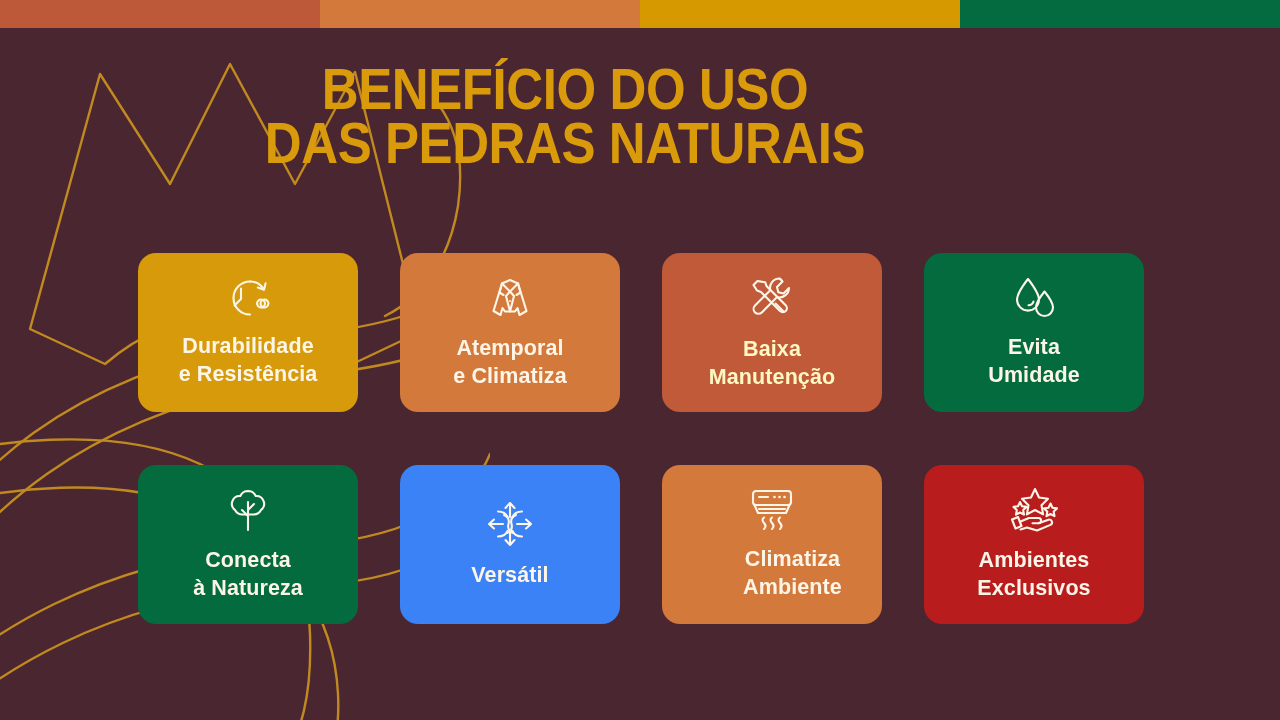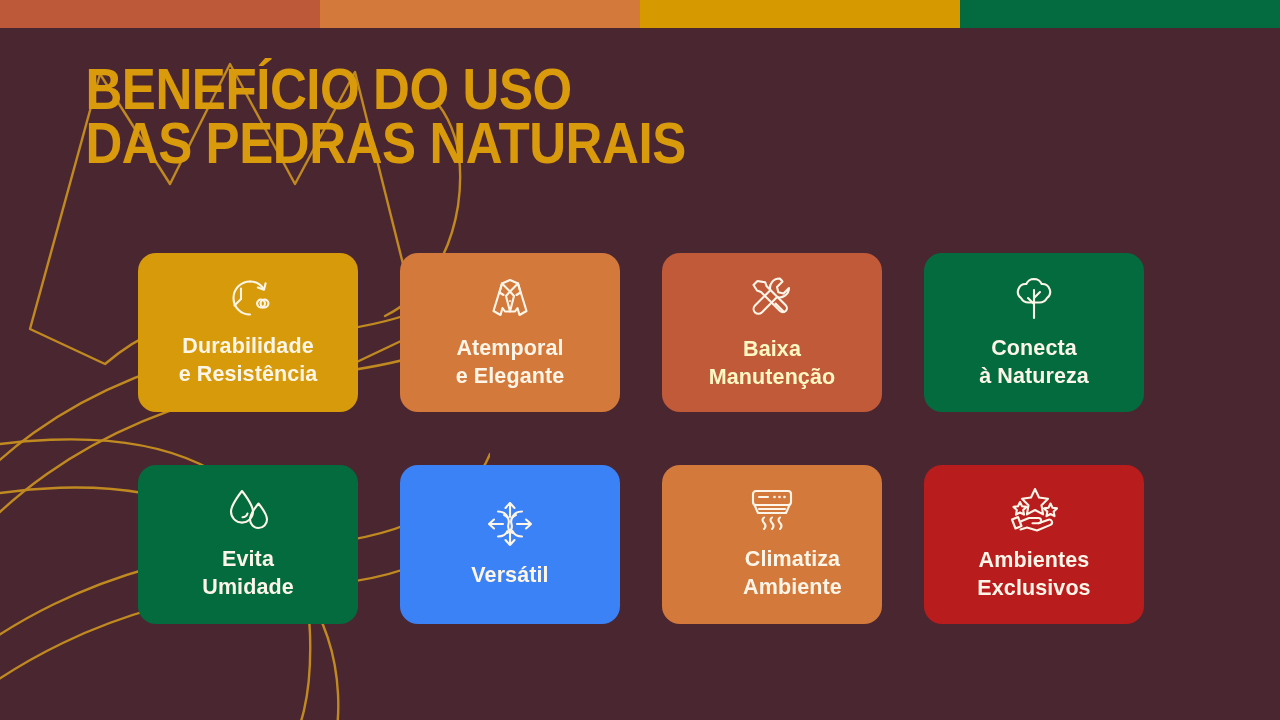--- a/index.html
+++ b/index.html
@@ -49,20 +49,21 @@
     pointer-events: none;
   }
 
   
   #title-block {
     position: absolute;
     left: 0;
     top: 62px;
     width: 1110px;
     z-index: 4;
+    text-align: center;
     padding-left: 20px;
     box-sizing: border-box;
   }
   .title-line {
     display: block;
     font-family: "Liberation Sans Narrow", "Liberation Sans", sans-serif;
     font-weight: bold;
     font-size: 58px;
     line-height: 0.93;
     letter-spacing: -0.5px;
@@ -178,54 +179,54 @@
         <span class="card-icon">
           <svg width="50" height="50" viewBox="0 0 50 50">
             <path d="M25 7l-8 3.5L8.5 38l7 4 2-7 2.5 3.5h10l2.5-3.5 2 7 7-4L33 10.5z"></path>
             <path d="M17 10.5l8 8 8-8"></path>
             <path d="M25 18.5l-4 4.5 4 15.5 4-15.5z"></path>
             <path d="M17 10.5l-2.5 9 4 2.5M33 10.5l2.5 9-4 2.5"></path>
             <circle cx="25" cy="28" r="0.9" fill="#fdf6e8" stroke="none"></circle>
           </svg>
         </span>
         <span class="card-label" style="color: rgb(253, 246, 232);">Atemporal
-e Elegante</span>
+e Climatiza</span>
       </div>
       <div class="benefit-card" style="background: rgb(193, 90, 56);">
         <span class="card-icon">
           <svg width="52" height="52" viewBox="0 0 52 52">
             <path d="M33.5 6.5a9.5 9.5 0 0 0-9.2 11.8L9 33.6a4.8 4.8 0 0 0 6.8 6.8l15.3-15.3A9.5 9.5 0 0 0 43 16l-5.5 5.5-5.2-1.3-1.3-5.2L36.5 9.5a9.3 9.3 0 0 0-3-3z"></path>
             <path d="M11.5 9l-4 4 3.5 5.5 4 1.5 19 19a4 4 0 0 0 5.7-5.7l-19-19-1.5-4z"></path>
             <path d="M29.5 31.5l8.5 8.5"></path>
           </svg>
         </span>
         <span class="card-label" style="color: #fef9c3;">Baixa
 Manutenção</span>
       </div>
+      <div class="benefit-card" style="background: rgb(4, 107, 63);">
+        <span class="card-icon">
+          <svg width="46" height="48" viewBox="0 0 46 48">
+            <path d="M17 5C17 5 6 18.5 6 25.6A11 11 0 0 0 28 25.6C28 18.5 17 5 17 5z"></path>
+            <path d="M22.5 27.5a5.2 5.2 0 0 1-5 3.7"></path>
+            <path d="M33.5 17.5S25 28 25 33.5a8.5 8.5 0 0 0 17 0C42 28 33.5 17.5 33.5 17.5z"></path>
+          </svg>
+        </span>
+        <span class="card-label" style="color: rgb(253, 246, 232);">Evita
+Umidade</span>
+      </div>
       <div class="benefit-card row-bottom" style="background: rgb(4, 107, 63);">
         <span class="card-icon">
           <svg width="50" height="50" viewBox="0 0 50 50">
             <path d="M25 6a8.5 8.5 0 0 0-7.7 5A7.8 7.8 0 0 0 12 25a8.5 8.5 0 0 0 7.5 4.5h11A8.5 8.5 0 0 0 38 25a7.8 7.8 0 0 0-5.3-14A8.5 8.5 0 0 0 25 6z"></path>
             <path d="M25 17v28"></path>
             <path d="M25 25l6-6M25 31l-6-6"></path>
           </svg>
         </span>
         <span class="card-label" style="color: rgb(253, 246, 232);">Conecta
 à Natureza</span>
-      </div>
-      <div class="benefit-card" style="background: rgb(4, 107, 63);">
-        <span class="card-icon">
-          <svg width="46" height="48" viewBox="0 0 46 48">
-            <path d="M17 5C17 5 6 18.5 6 25.6A11 11 0 0 0 28 25.6C28 18.5 17 5 17 5z"></path>
-            <path d="M22.5 27.5a5.2 5.2 0 0 1-5 3.7"></path>
-            <path d="M33.5 17.5S25 28 25 33.5a8.5 8.5 0 0 0 17 0C42 28 33.5 17.5 33.5 17.5z"></path>
-          </svg>
-        </span>
-        <span class="card-label" style="color: rgb(253, 246, 232);">Evita
-Umidade</span>
       </div>
       <div class="benefit-card row-bottom" style="background: #3b82f6;">
         <span class="card-icon">
           <svg width="52" height="52" viewBox="0 0 52 52">
             <path d="M26 5v14M21.5 10L26 5l4.5 5"></path>
             <path d="M26 47V33M21.5 42l4.5 5 4.5-5"></path>
             <path d="M5 26h14M10 21.5L5 26l5 4.5"></path>
             <path d="M47 26H33M42 21.5l5 4.5-5 4.5"></path>
             <path d="M20 17c4 1.5 5.5 5 4.5 9s.5 7.5 4.5 9" stroke-dasharray="0"></path>
             <path d="M32 17c-4 1.5-5.5 5-4.5 9s-.5 7.5-4.5 9"></path>

